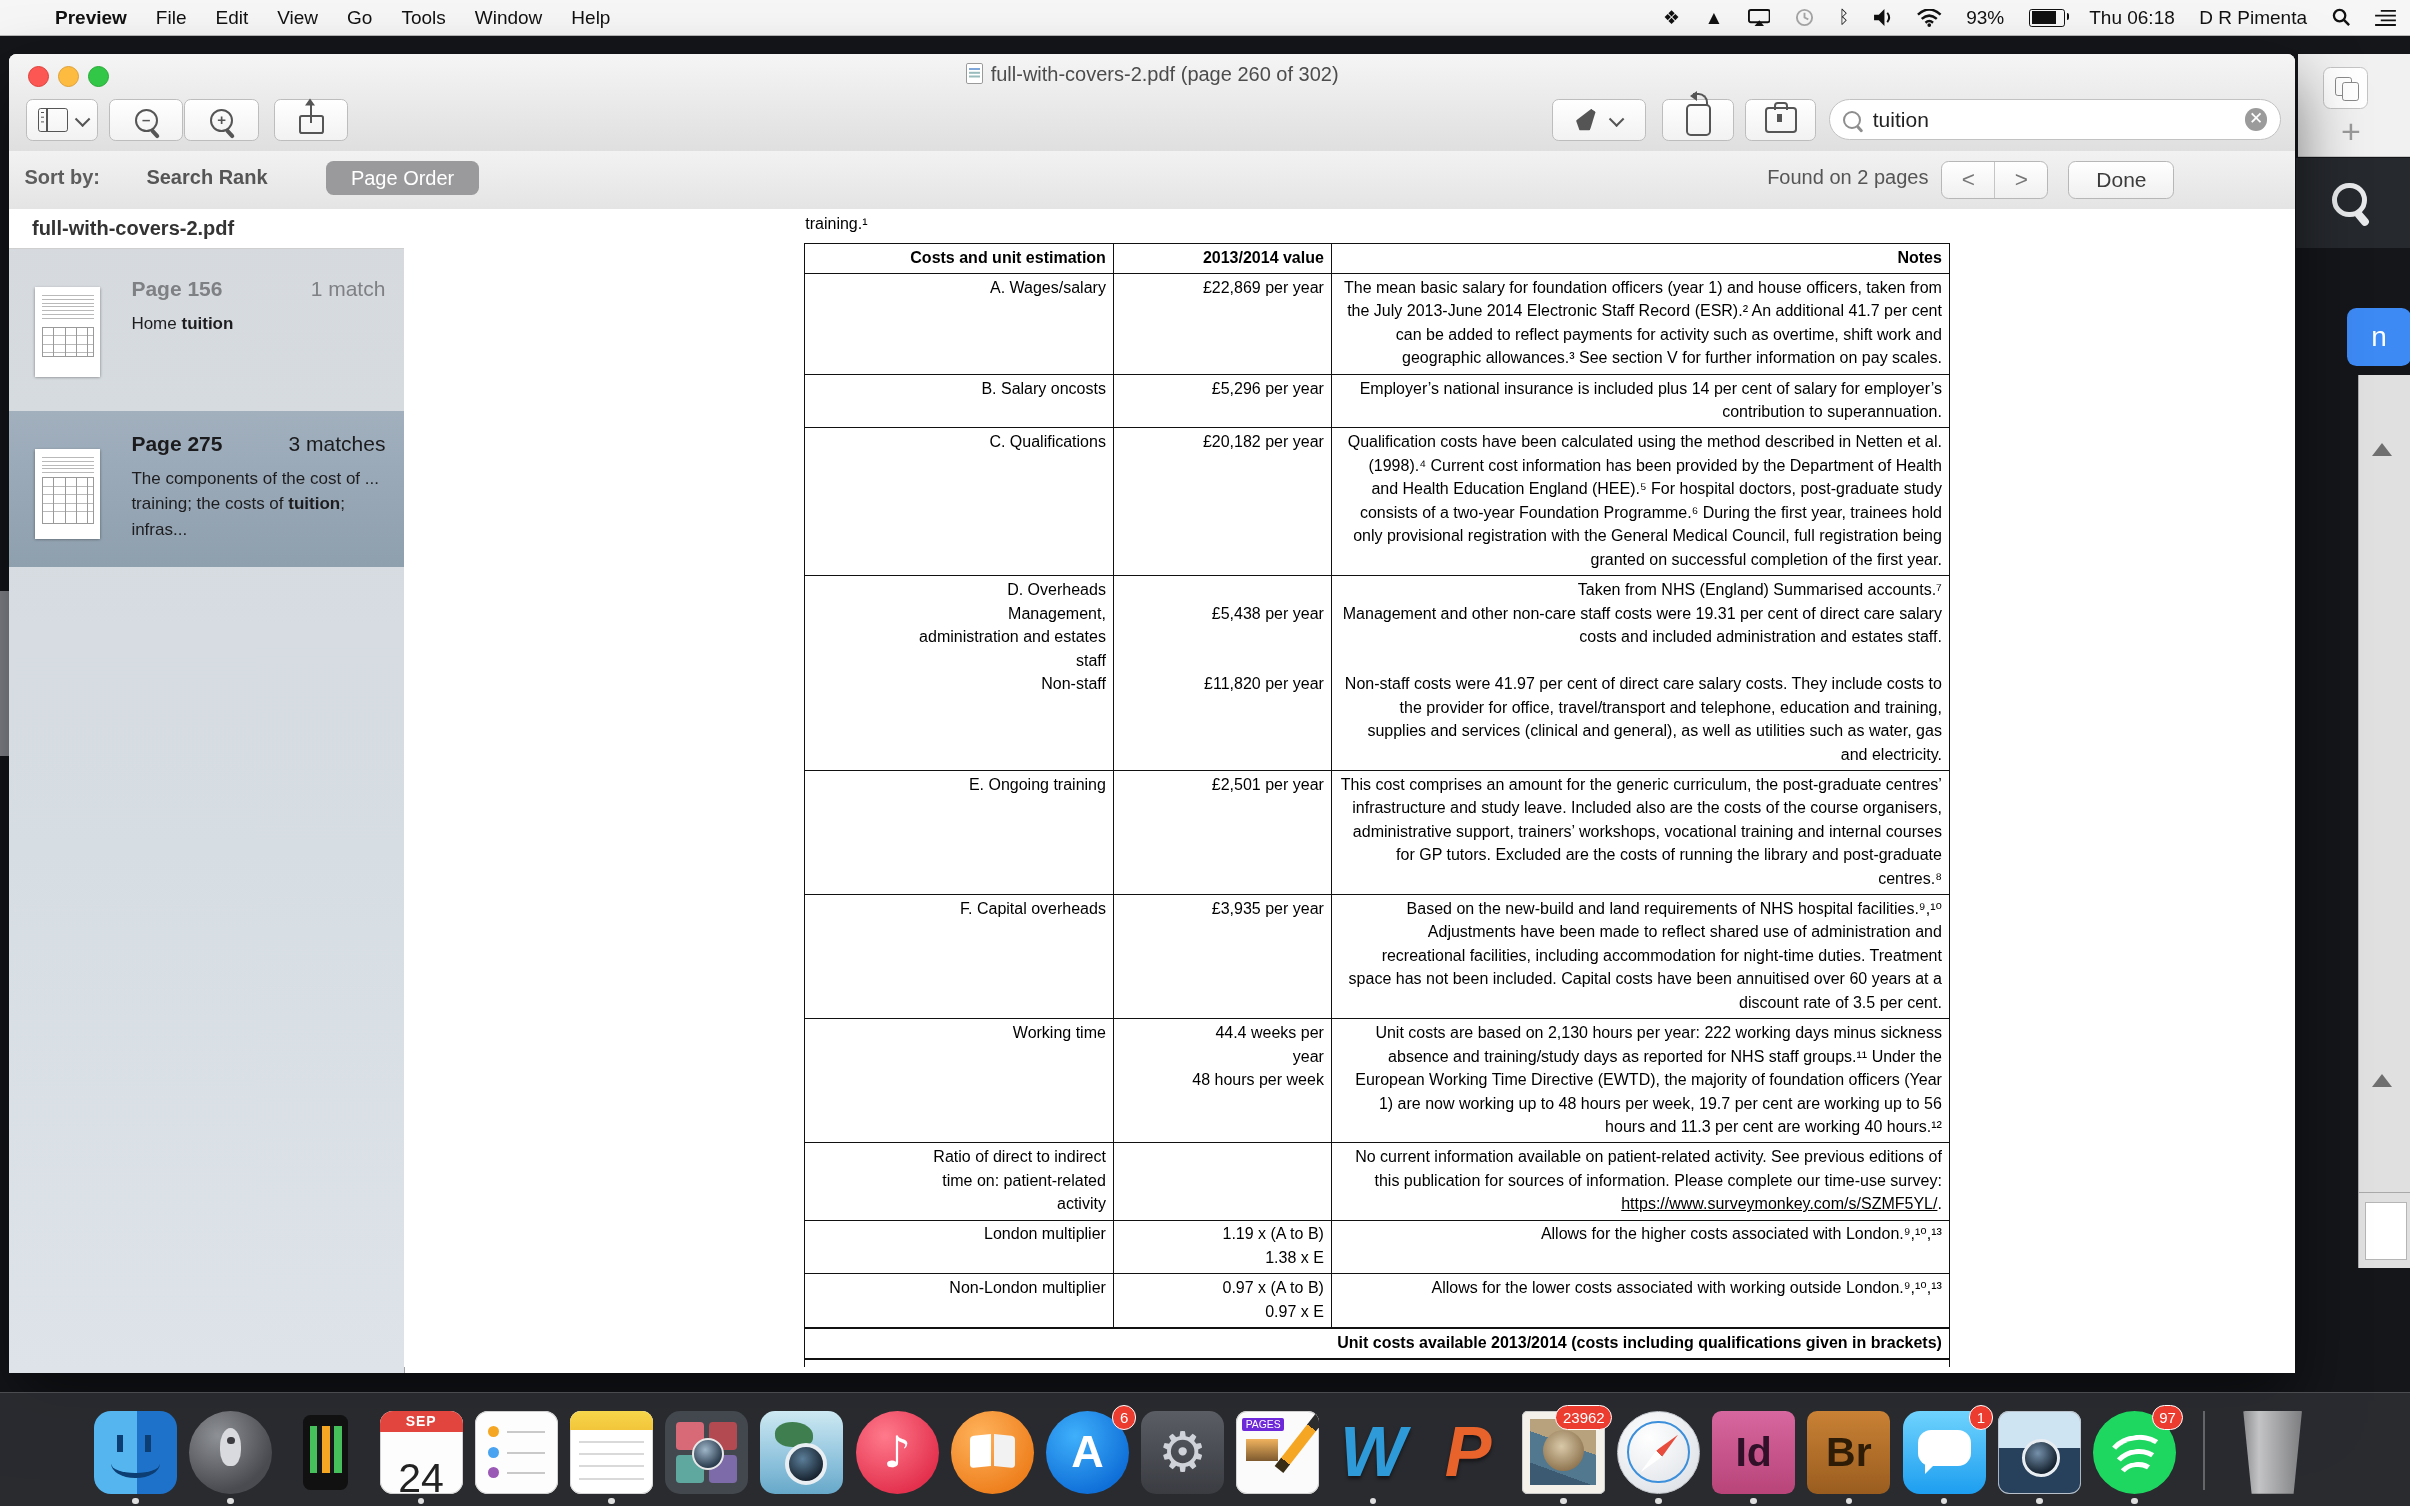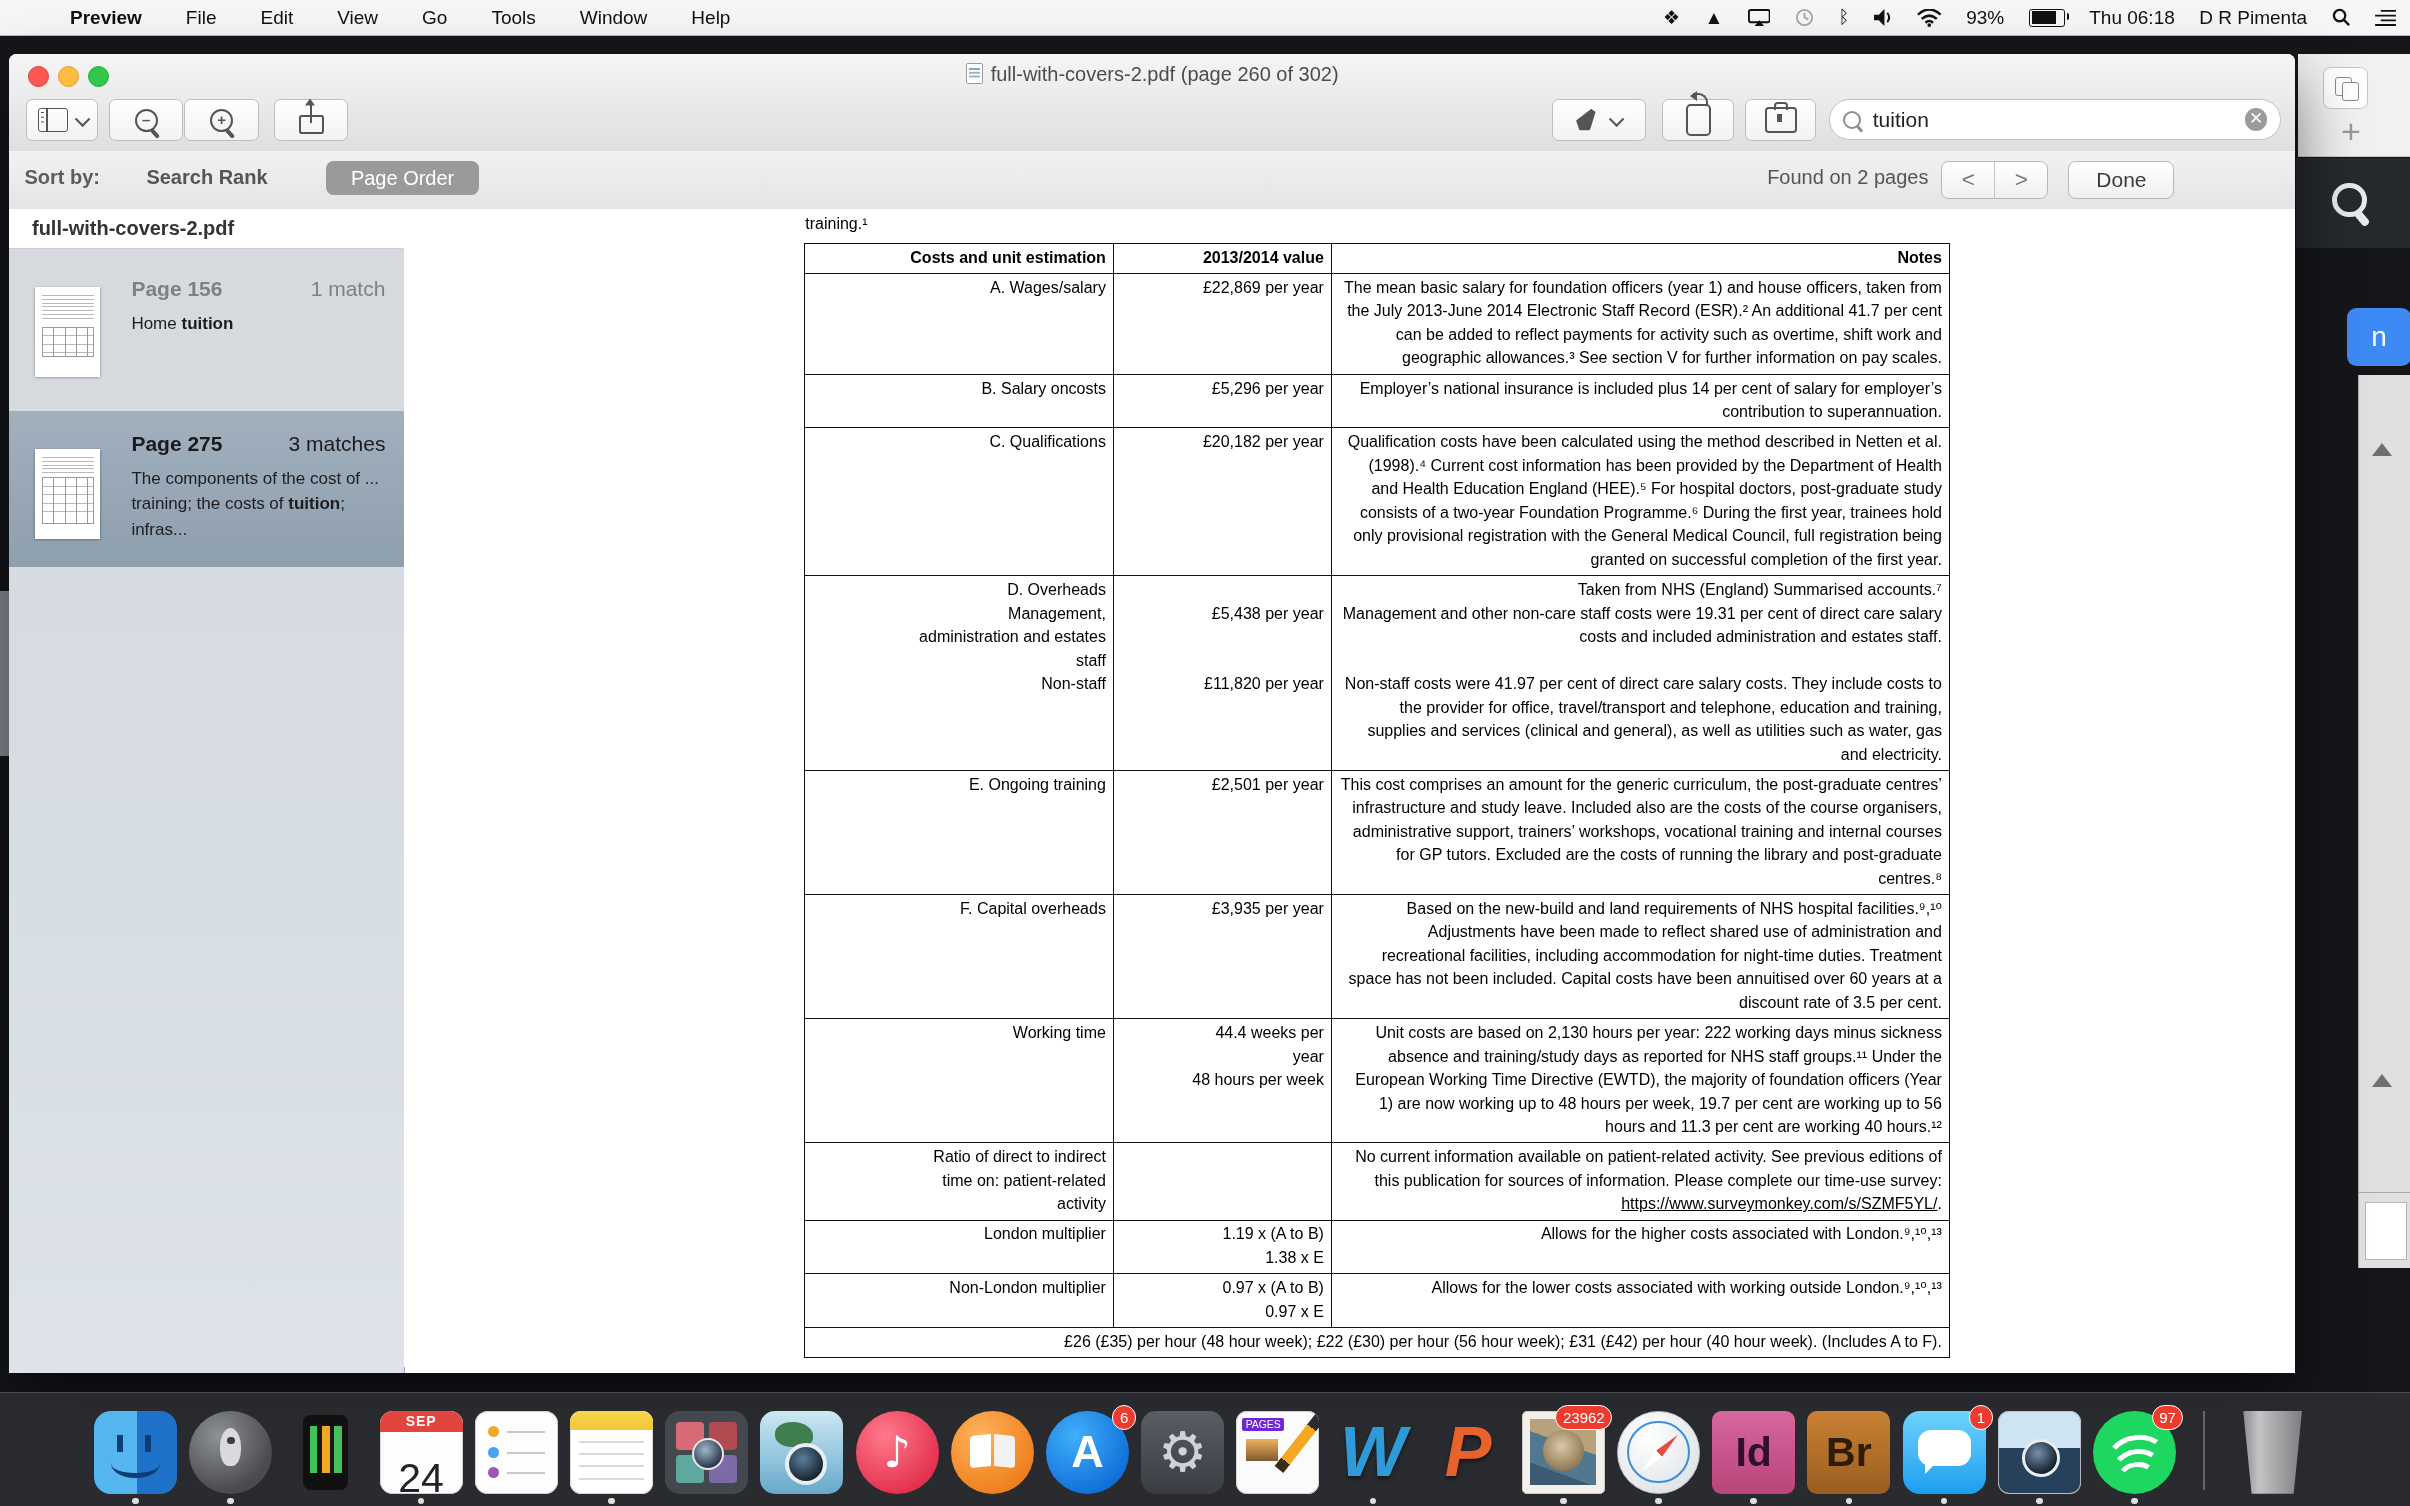--- a/index.html
+++ b/index.html
@@ -2,21 +2,21 @@
 <html style="font-size:15px"><head>
 <meta charset="utf-8">
 <style>
   html,body{margin:0;padding:0;background:#000;}
   #screen{position:relative;width:2411px;height:1507px;overflow:hidden;
     font-family:"Liberation Sans","DejaVu Sans",sans-serif;background:#14161a;}
 
   
   .menubar{position:absolute;left:0;top:0;width:2411px;height:35px;background:#f6f6f6;
     border-bottom:0.9px solid #b9b9b9;display:flex;align-items:center;font-size:19px;color:#111;}
-  .mb-left{display:flex;align-items:center;gap:44px;padding-left:26px;}
+  .mb-left{display:flex;align-items:center;gap:29px;padding-left:26px;}
   .apple{font-size:21px;}
   .mb-app{font-weight:bold;}
   .mb-right{position:absolute;right:15px;top:0;height:35px;display:flex;align-items:center;gap:24.5px;}
   .sico{display:flex;align-items:center;justify-content:center;height:35px;color:#111;}
   .dim{opacity:.35;}
   .batt{width:34px;height:16px;border:1.9px solid #111;border-radius:2.8px;position:relative;}
   .batt .fill{position:absolute;left:1.9px;top:1.9px;bottom:1.9px;width:24.5px;background:#111;}
   .batt:after{content:"";position:absolute;right:-5.6px;top:3.8px;width:2.8px;height:6.6px;background:#111;border-radius:0 1.9px 1.9px 0;}
   .mb-user{font-size:19px;}
 
@@ -458,20 +458,23 @@
             <td>1.19 x (A to B)
 1.38 x E</td>
             <td>Allows for the higher costs associated with London.⁹,¹⁰,¹³</td>
           </tr>
           <tr>
             <td>Non-London multiplier</td>
             <td>0.97 x (A to B)
 0.97 x E</td>
             <td>Allows for the lower costs associated with working outside London.⁹,¹⁰,¹³</td>
           </tr>
+          <tr class="bold-row">
+            <td colspan="3" class="full">Unit costs available 2013/2014 (costs including qualifications given in brackets)</td>
+          </tr>
           <tr>
             <td colspan="3" class="full">£26 (£35) per hour (48 hour week); £22 (£30) per hour (56 hour week); £31 (£42) per hour (40 hour week). (Includes A to F).</td>
           </tr>
         </tbody>
           </table>
       </div>
     </div>
   </div>
 
   <div class="dock">

